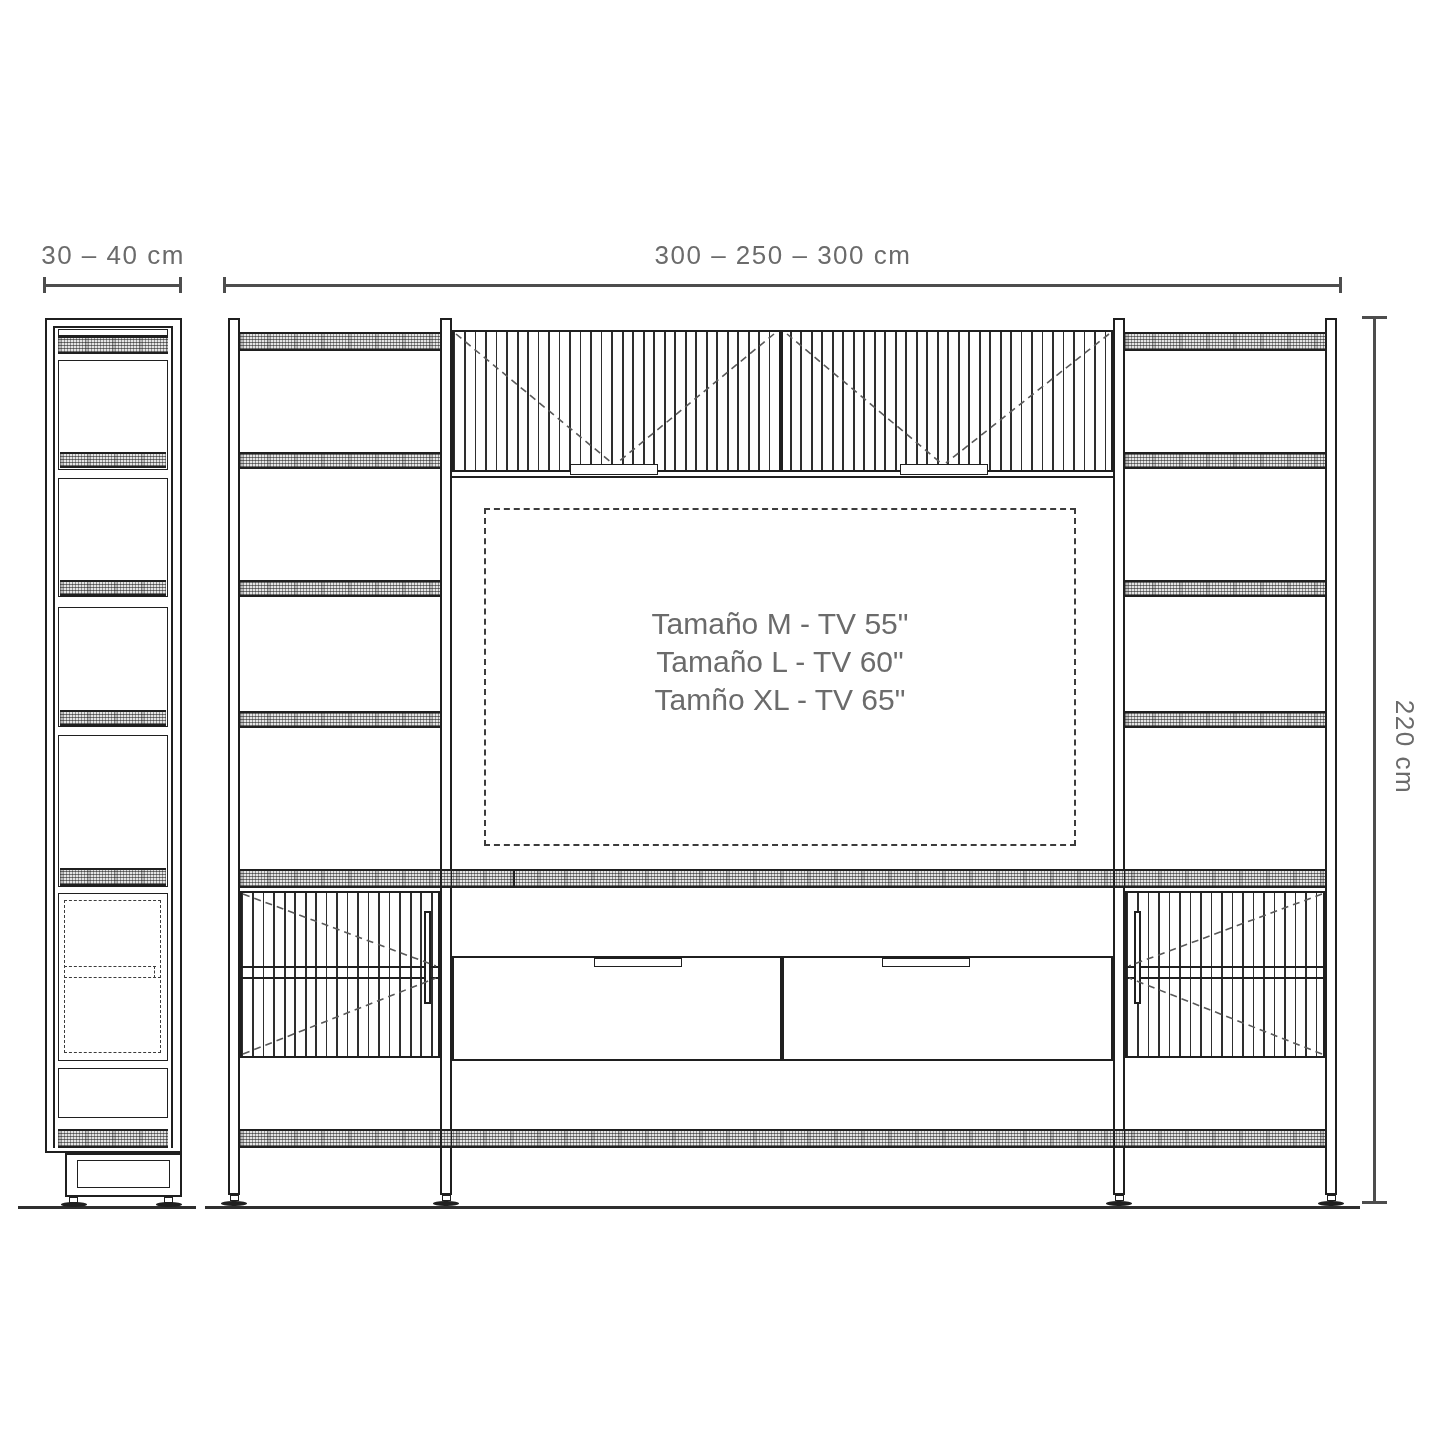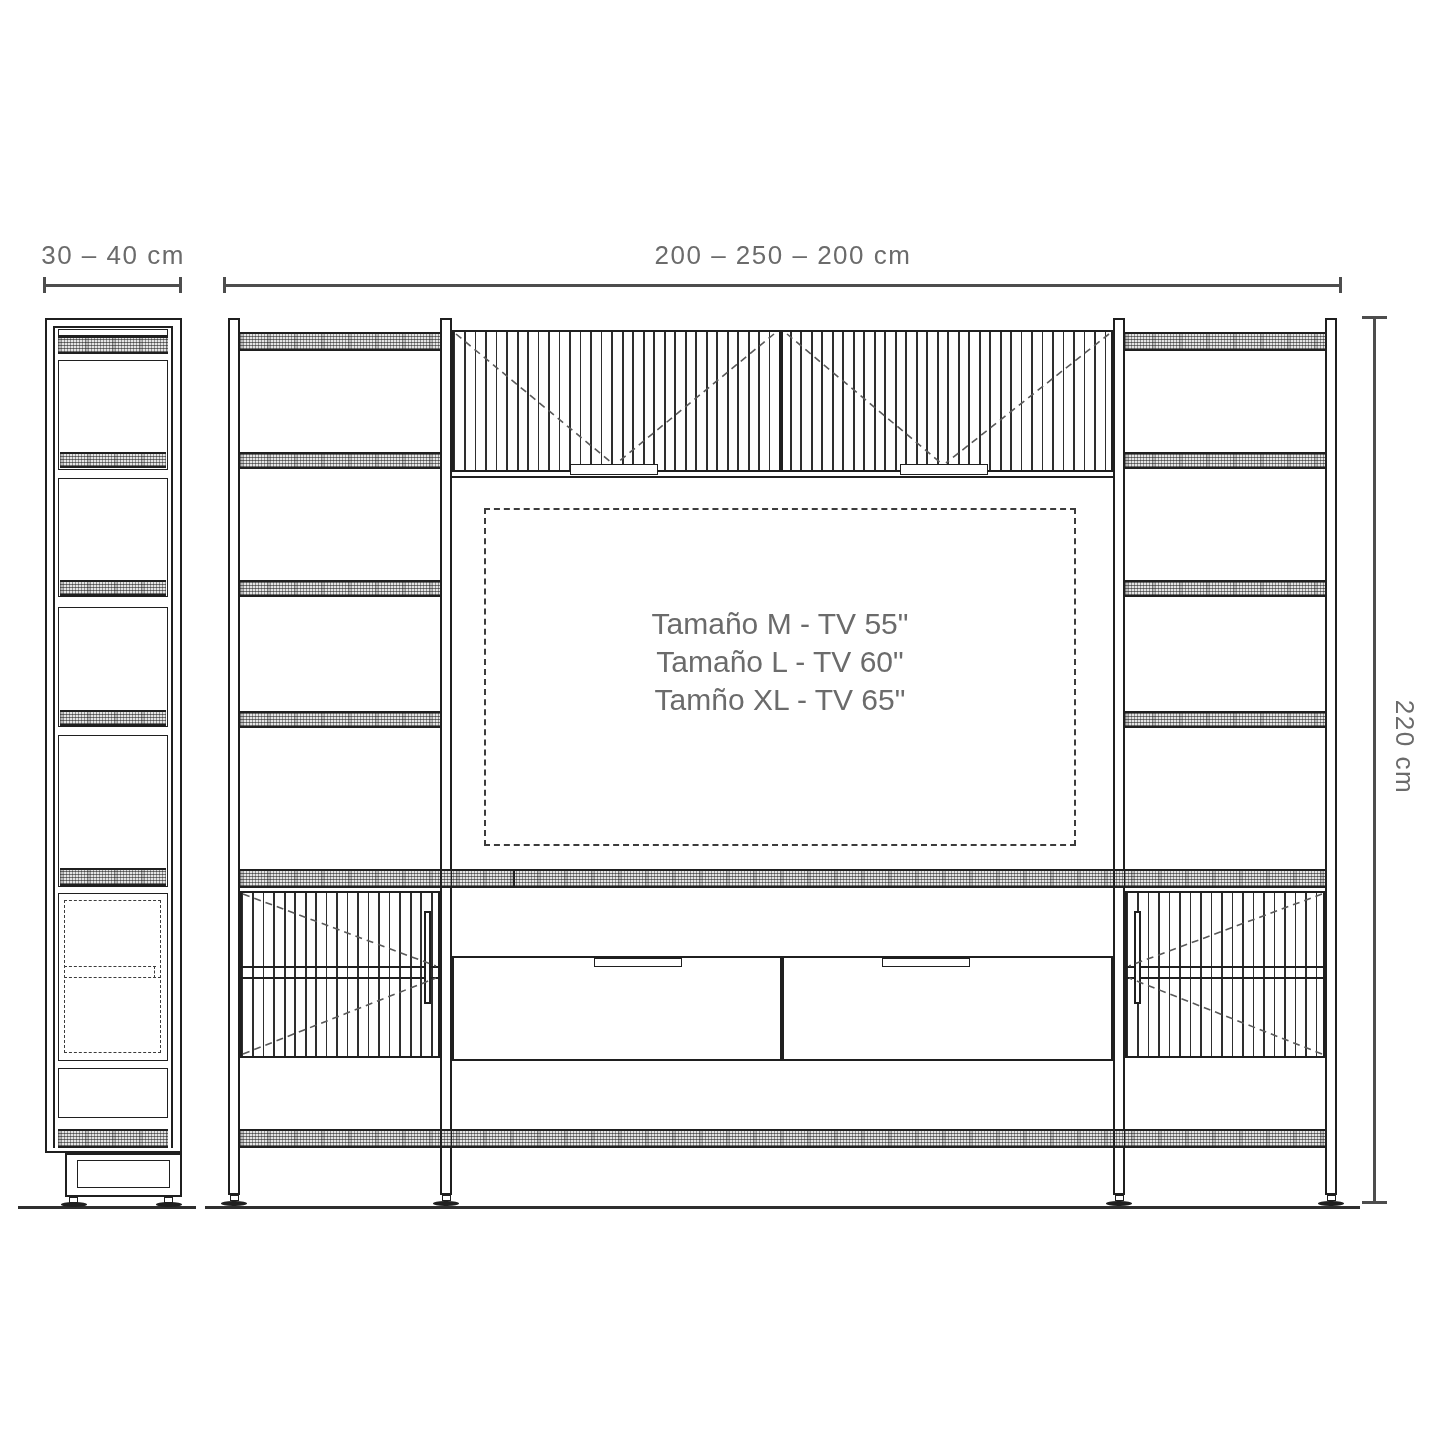--- a/index.html
+++ b/index.html
@@ -96,21 +96,21 @@
     <div class="abs frame" style="left:65px; top:1153px; width:117px; height:44px; border-width:2px;"></div>
     <div class="abs thinbox" style="left:77px; top:1160px; width:93px; height:28px;"></div>
     <div class="abs foot-stem" style="left:69px; top:1197px; width:9px; height:6px;"></div>
     <div class="abs foot-stem" style="left:164px; top:1197px; width:9px; height:6px;"></div>
     <div class="abs foot-pad" style="left:61px; top:1202px; width:26px; height:5px;"></div>
     <div class="abs foot-pad" style="left:156px; top:1202px; width:26px; height:5px;"></div>
     <div class="abs ground" style="left:18px; top:1206px; width:178px; height:3px;"></div>
   </div>
 
   <div>
-    <div class="abs dimtext" style="left:583px; top:240px; width:400px;">200 – 250 – 200 cm</div>
+    <div class="abs dimtext" style="left:583px; top:240px; width:400px;">300 – 250 – 300 cm</div>
     <div class="abs dimline" style="left:225px; top:284px; width:1116px; height:3px;"></div>
     <div class="abs tick" style="left:223px; top:277px; width:3px; height:16px;"></div>
     <div class="abs tick" style="left:1339px; top:277px; width:3px; height:16px;"></div>
 
     <div class="abs dimline" style="left:1373px; top:318px; width:3px; height:886px;"></div>
     <div class="abs tick" style="left:1362px; top:316px; width:25px; height:3px;"></div>
     <div class="abs tick" style="left:1362px; top:1201px; width:25px; height:3px;"></div>
     <div class="abs dimtext" style="left:1404px; top:747px; transform:translate(-50%,-50%) rotate(90deg);">220 cm</div>
 
     <div class="abs band" style="left:240px; top:332px; width:200px; height:19px;"></div>

